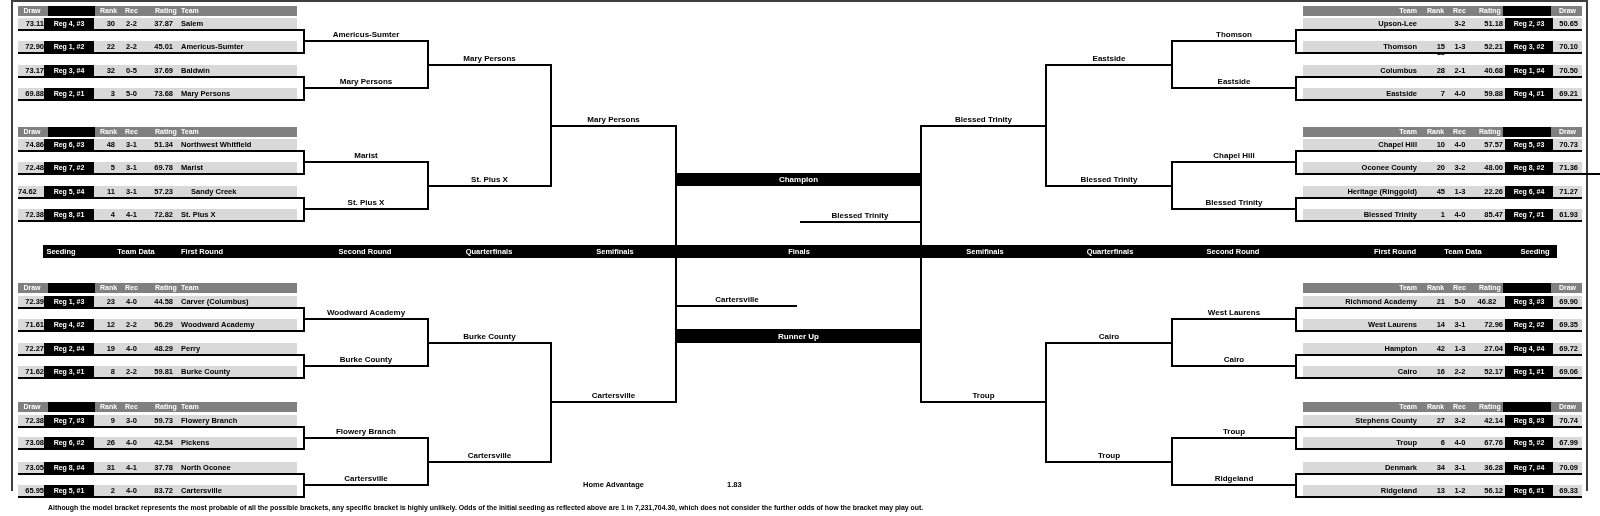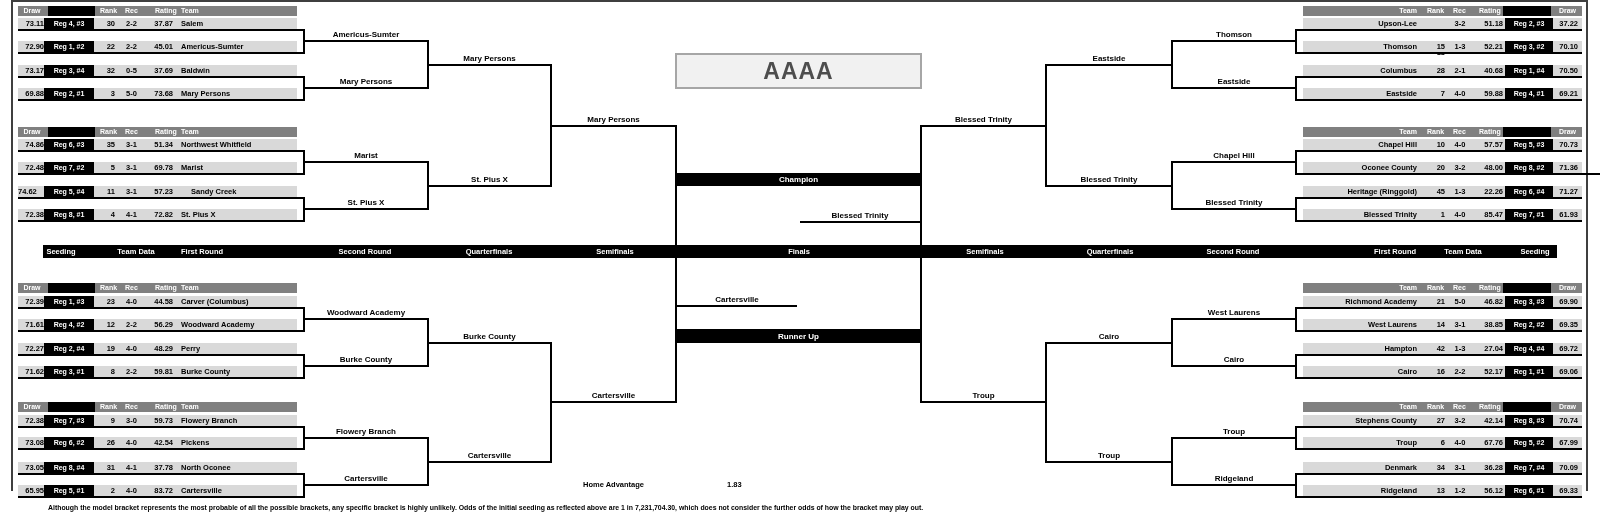--- a/index.html
+++ b/index.html
@@ -102,21 +102,21 @@
       <span class="h" style="left:82px;">Rank</span>
       <span class="h" style="left:107px;">Rec</span>
       <span class="h" style="left:137px;">Rating</span>
       <span class="h" style="left:163px;">Team</span>
     </div>
 
   <div class="row" style="top: 12px;">
         <div class="band" style="left:0;width:279px;"></div>
         <span class="c ra" style="left:0;width:26px;">74.86</span>
         <span class="chip" style="left:26px;width:50px;">Reg 6, #3</span>
-        <span class="c ra" style="left:78px;width:19px;">35</span>
+        <span class="c ra" style="left:78px;width:19px;">48</span>
         <span class="c ce" style="left:104px;width:19px;">3-1</span>
         <span class="c ra" style="left:127px;width:28px;">51.34</span>
         <span class="c" style="left:163px;">Northwest Whitfield</span>
       </div>
       <div class="row" style="top: 35px;">
         <div class="band" style="left:0;width:279px;"></div>
         <span class="c ra" style="left:0;width:26px;">72.48</span>
         <span class="chip" style="left:26px;width:50px;">Reg 7, #2</span>
         <span class="c ra" style="left:78px;width:19px;">5</span>
         <span class="c ce" style="left:104px;width:19px;">3-1</span>
@@ -252,21 +252,21 @@
       <span class="h ce" style="left:256px;width:29px;">Draw</span>
     </div>
 
   <div class="row" style="top: 12px;">
         <div class="band" style="left:6px;width:279px;"></div>
         <span class="c ra" style="left:0;width:120px;">Upson-Lee</span>
         <span class="c ra" style="left:134px;width:14px;margin-top:29px;">18</span>
         <span class="c ce" style="left:154px;width:18px;">3-2</span>
         <span class="c ra" style="left:174px;width:32px;">51.18</span>
         <span class="chip" style="left:208px;width:48px;">Reg 2, #3</span>
-        <span class="c ra" style="left:256px;width:25px;">37.22</span>
+        <span class="c ra" style="left:256px;width:25px;">50.65</span>
       </div>
       <div class="row" style="top: 35px;">
         <div class="band" style="left:6px;width:279px;"></div>
         <span class="c ra" style="left:0;width:120px;">Thomson</span>
         <span class="c ra" style="left:134px;width:14px;">15</span>
         <span class="c ce" style="left:154px;width:18px;">1-3</span>
         <span class="c ra" style="left:174px;width:32px;">52.21</span>
         <span class="chip" style="left:208px;width:48px;">Reg 3, #2</span>
         <span class="c ra" style="left:256px;width:25px;">70.10</span>
       </div>
@@ -348,30 +348,30 @@
       <span class="h" style="left:156px;">Rec</span>
       <span class="h" style="left:182px;">Rating</span>
       <span class="h ce" style="left:256px;width:29px;">Draw</span>
     </div>
 
   <div class="row" style="top: 13px;">
         <div class="band" style="left:6px;width:279px;"></div>
         <span class="c ra" style="left:0;width:120px;">Richmond Academy</span>
         <span class="c ra" style="left:134px;width:14px;">21</span>
         <span class="c ce" style="left:154px;width:18px;">5-0</span>
-        <span class="c ra" style="left:174px;width:32px;">46.82</span>
+        <span class="c ra" style="left:174px;width:32px;text-align:center;">46.82</span>
         <span class="chip" style="left:208px;width:48px;">Reg 3, #3</span>
         <span class="c ra" style="left:256px;width:25px;">69.90</span>
       </div>
       <div class="row" style="top: 36px;">
         <div class="band" style="left:6px;width:279px;"></div>
         <span class="c ra" style="left:0;width:120px;">West Laurens</span>
         <span class="c ra" style="left:134px;width:14px;">14</span>
         <span class="c ce" style="left:154px;width:18px;">3-1</span>
-        <span class="c ra" style="left:174px;width:32px;">38.85</span>
+        <span class="c ra" style="left:174px;width:32px;">72.96</span>
         <span class="chip" style="left:208px;width:48px;">Reg 2, #2</span>
         <span class="c ra" style="left:256px;width:25px;">69.35</span>
       </div>
       <div class="row" style="top: 60px;">
         <div class="band" style="left:6px;width:279px;"></div>
         <span class="c ra" style="left:0;width:120px;">Hampton</span>
         <span class="c ra" style="left:134px;width:14px;">42</span>
         <span class="c ce" style="left:154px;width:18px;">1-3</span>
         <span class="c ra" style="left:174px;width:32px;">27.04</span>
         <span class="chip" style="left:208px;width:48px;">Reg 4, #4</span>
@@ -548,23 +548,20 @@
   <div class="adv" style="left:1047px;top:451px;width:124px;">
       <span class="advlbl">Troup</span>
     </div>
   <div class="adv" style="left:922px;top:115px;width:123px;">
       <span class="advlbl">Blessed Trinity</span>
     </div>
   <div class="adv" style="left:922px;top:391px;width:123px;">
       <span class="advlbl">Troup</span>
     </div>
 
-  <div id="class-box">
-    <span>AAAA</span>
-  </div>
 
   <div class="blackbar" style="left:675px;top:173px;width:247px;height:13px;">
     <span>Champion</span>
   </div>
   <div class="adv" style="left:800px;top:211px;width:120px;">
     <span class="advlbl">Blessed Trinity</span>
   </div>
 
   <div id="finals-bar">
     <span class="rlbl" style="left:18px;">Seeding</span>

